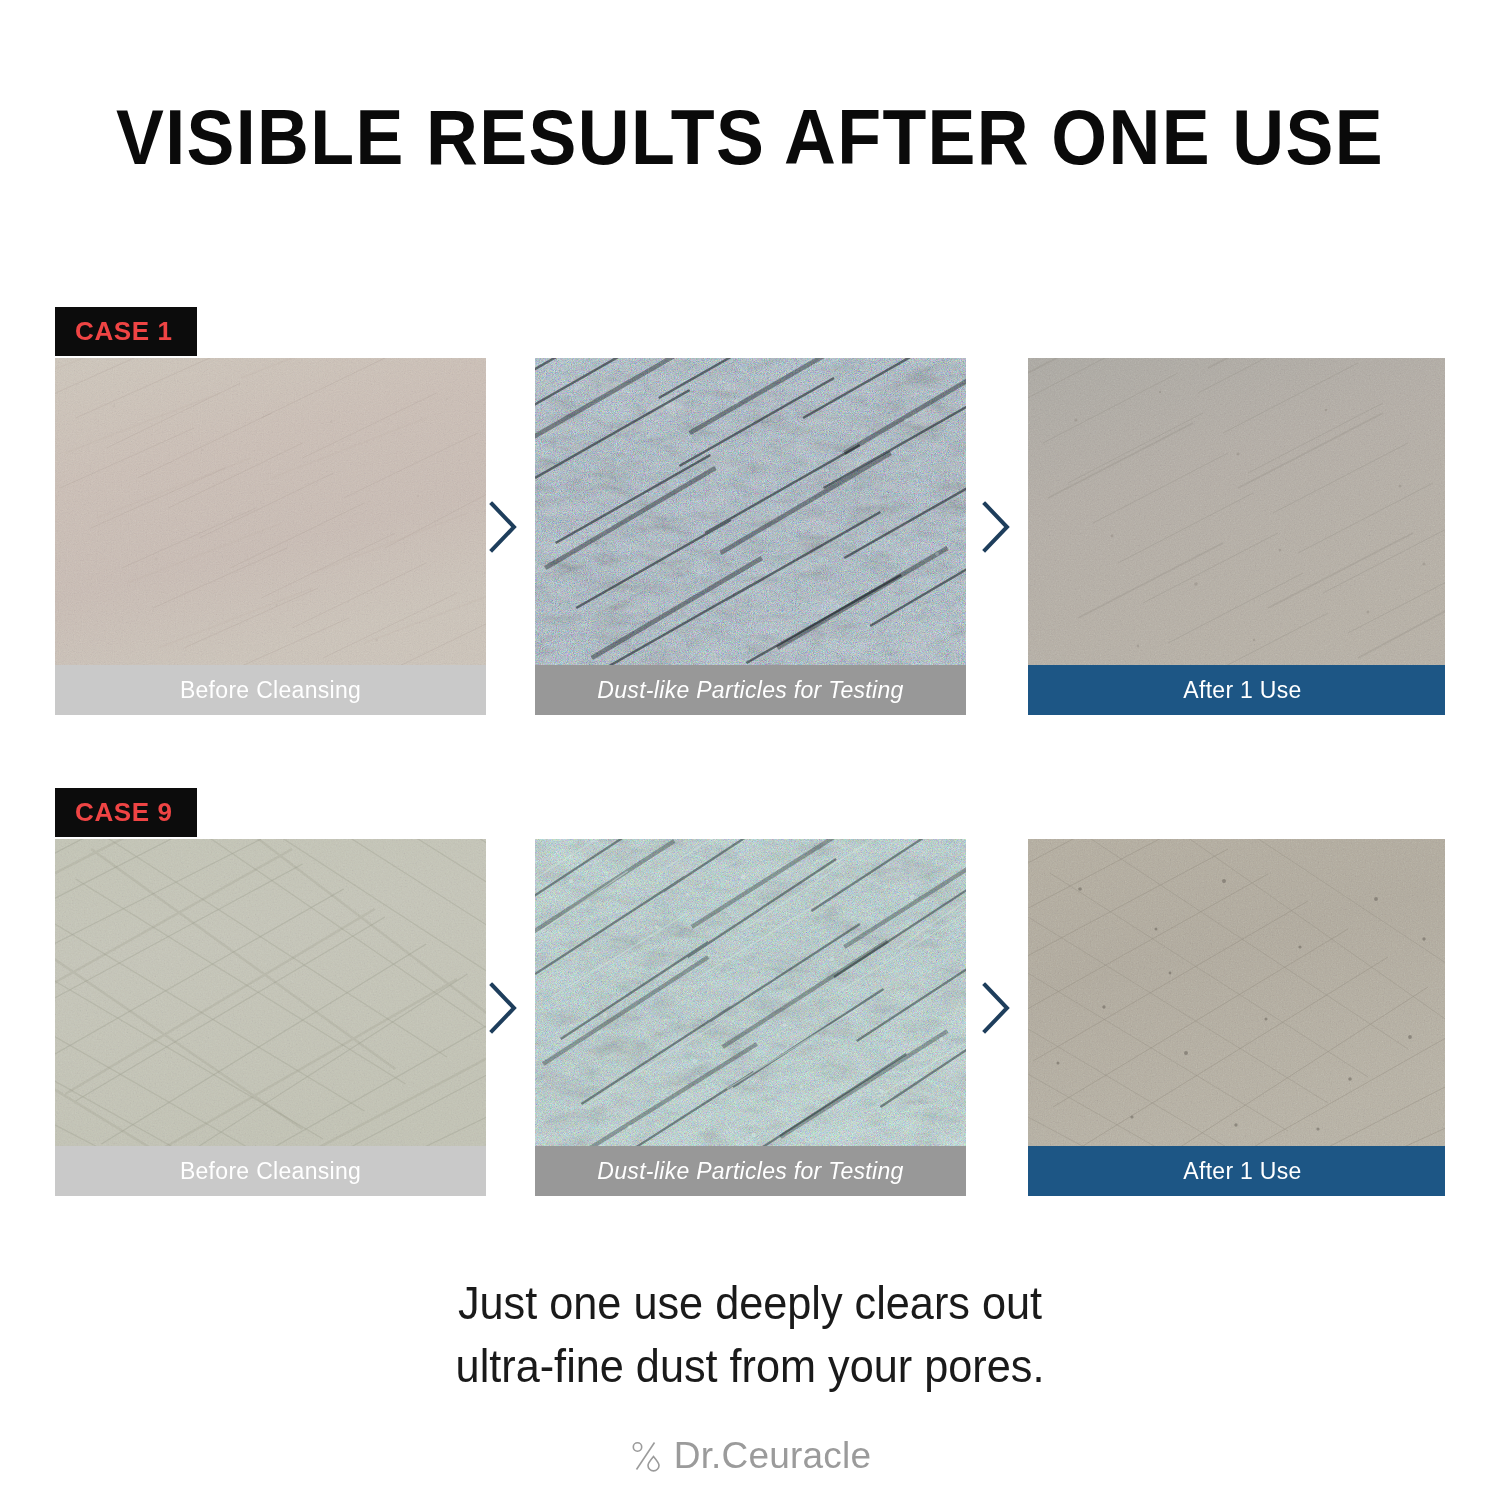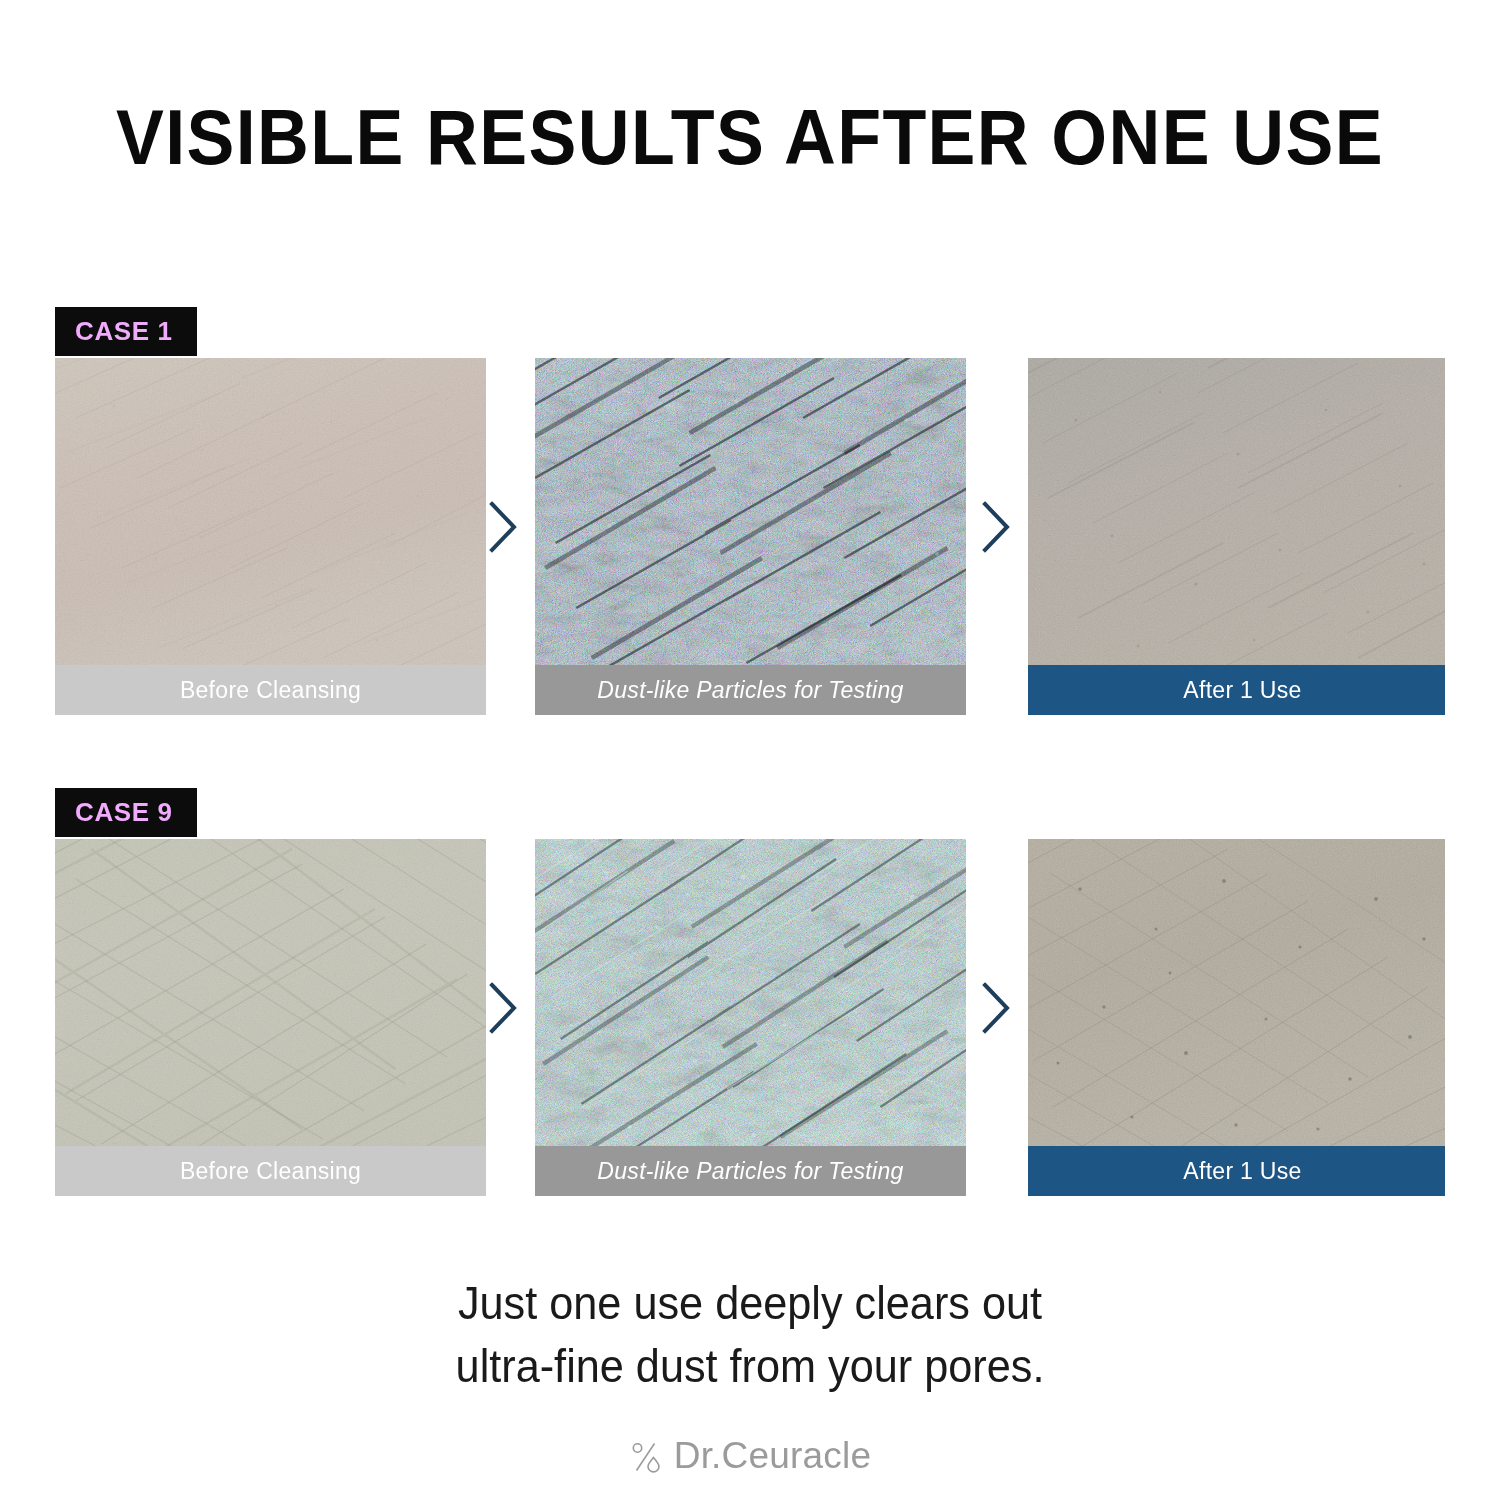--- a/index.html
+++ b/index.html
@@ -44,21 +44,21 @@
     width: 1390px;
   }
   #case-row-1 { top: 307px; }
   #case-row-2 { top: 788px; }
 
   .case-badge {
     position: absolute;
     top: 0;
     left: 0;
     background: #0c0c0c;
-    color: #f0abfc;
+    color: #ef4444;
     font-size: 26px;
     font-weight: 700;
     letter-spacing: 0.6px;
     padding: 11px 24px 12px 20px;
     line-height: 1;
     z-index: 5;
   }
 
   .panels {
     position: absolute;
@@ -135,21 +135,21 @@
   }
   .tagline-line { display: block; white-space: nowrap; }
 
   
   .brand {
     position: absolute;
     top: 1437px;
     left: 0;
     width: 1500px;
     display: flex;
-    align-items: flex-end;
+    align-items: center;
     justify-content: center;
     gap: 11px;
     color: #9b9b9b;
   }
   .brand-mark { width: 34px; height: 34px; display: block; }
   .brand-name {
     font-family: "Liberation Sans Narrow", "Liberation Sans", sans-serif;
     font-size: 37px;
     font-weight: 400;
     letter-spacing: 0.2px;

